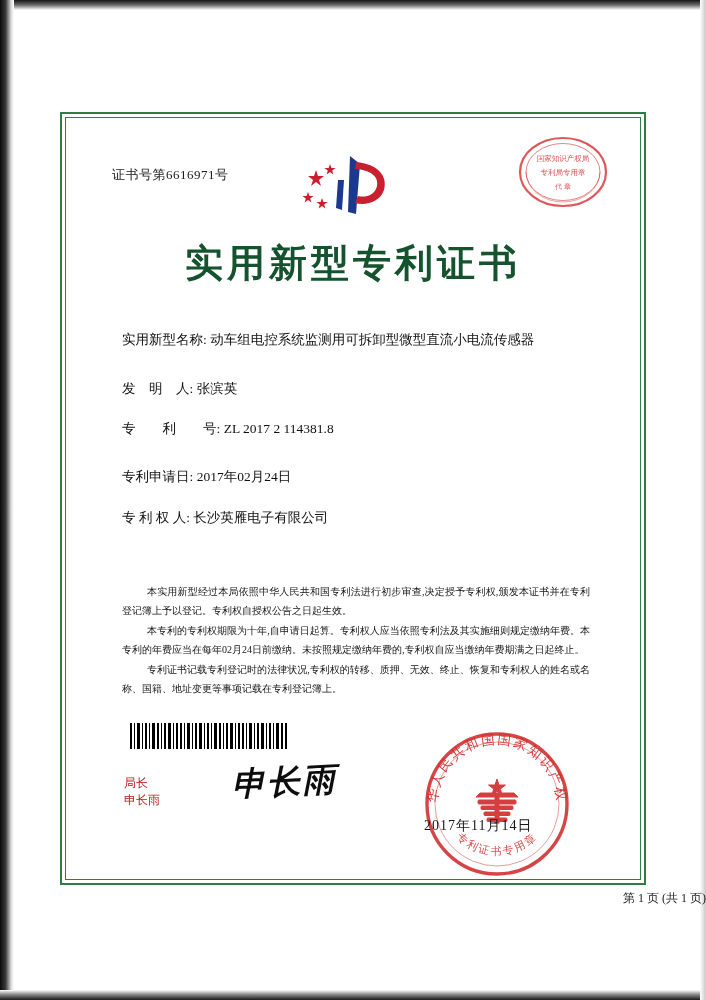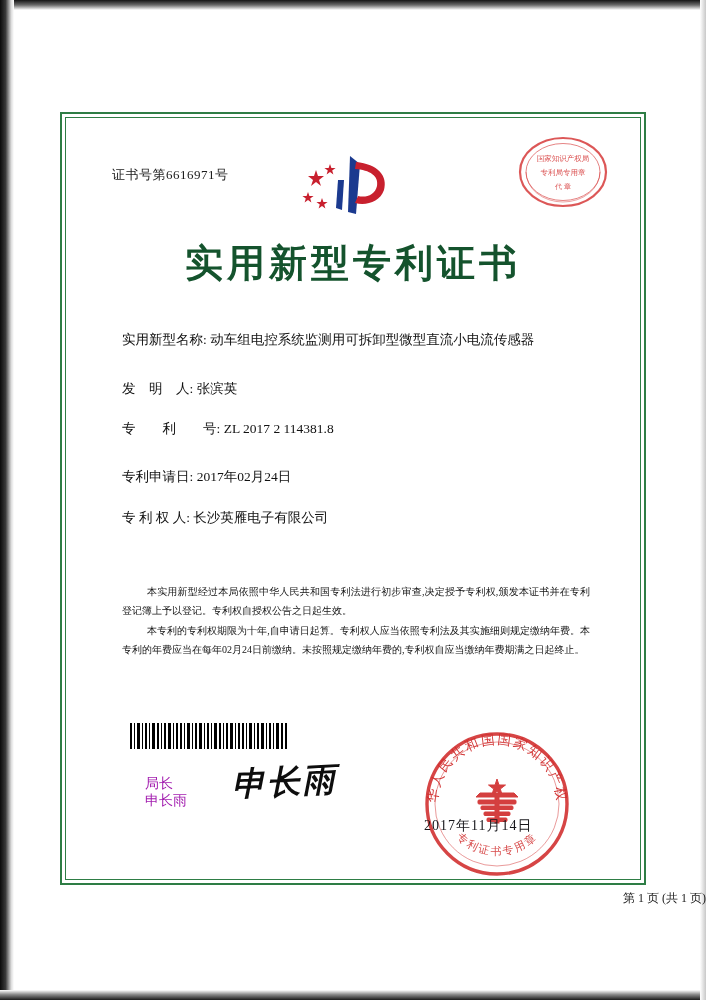--- a/index.html
+++ b/index.html
@@ -152,26 +152,26 @@
     position: absolute;
     left: 130px;
     top: 723px;
     width: 160px;
     height: 26px;
   }
 
   
   .director {
     position: absolute;
-    left: 145px;
+    left: 124px;
     top: 775px;
     font-family: "Liberation Serif", serif;
-    font-size: 14px;
+    font-size: 12px;
     line-height: 17px;
-    color: #a21caf;
+    color: #b91c1c;
   }
   .signature {
     position: absolute;
     left: 232px;
     top: 760px;
     font-family: "DejaVu Serif", serif;
     font-size: 33px;
     font-style: italic;
     font-weight: bold;
     color: #0d0d0d;
@@ -272,20 +272,21 @@
 
   <div class="field f-owner">
     <span class="lbl">专 利 权 人:</span>
     <span class="val">长沙英雁电子有限公司</span>
   </div>
 
 
   <div class="body-text">
     <p>本实用新型经过本局依照中华人民共和国专利法进行初步审查,决定授予专利权,颁发本证书并在专利登记簿上予以登记。专利权自授权公告之日起生效。</p>
     <p>本专利的专利权期限为十年,自申请日起算。专利权人应当依照专利法及其实施细则规定缴纳年费。本专利的年费应当在每年02月24日前缴纳。未按照规定缴纳年费的,专利权自应当缴纳年费期满之日起终止。</p>
+    <p>专利证书记载专利登记时的法律状况,专利权的转移、质押、无效、终止、恢复和专利权人的姓名或名称、国籍、地址变更等事项记载在专利登记簿上。</p>
   </div>
 
   <div class="barcode">
     <svg width="160" height="26" viewBox="0 0 160 26">
       <g fill="#000">
         <rect x="0" y="0" width="2" height="26"></rect>
           <rect x="4" y="0" width="1" height="26"></rect>
         <rect x="7" y="0" width="3" height="26"></rect>
           <rect x="12" y="0" width="1" height="26"></rect>
         <rect x="15" y="0" width="2" height="26"></rect>

